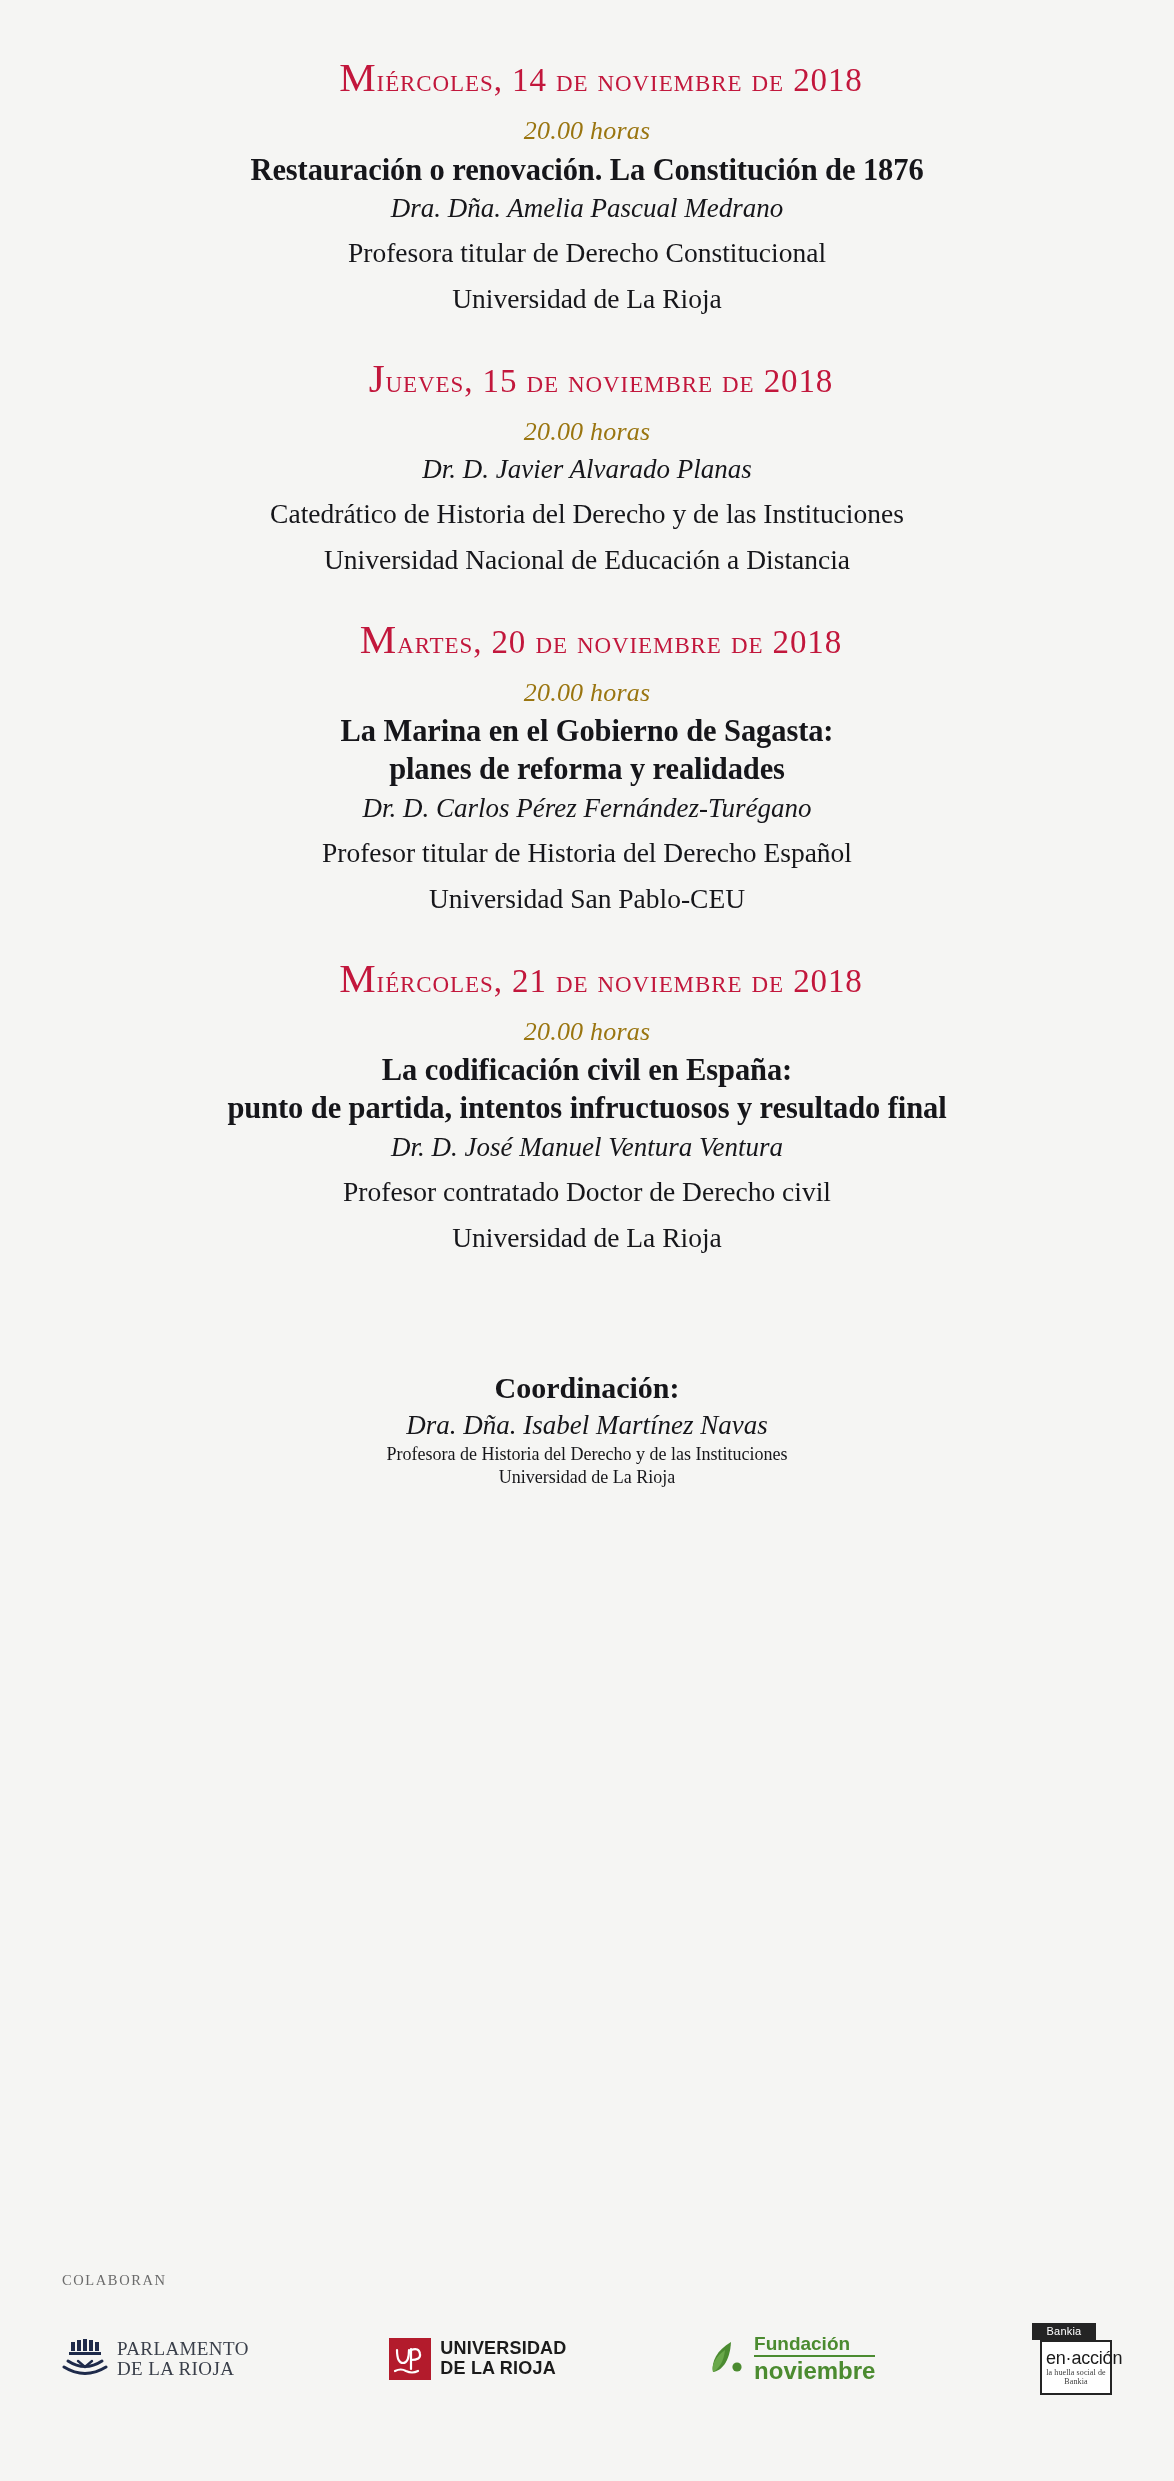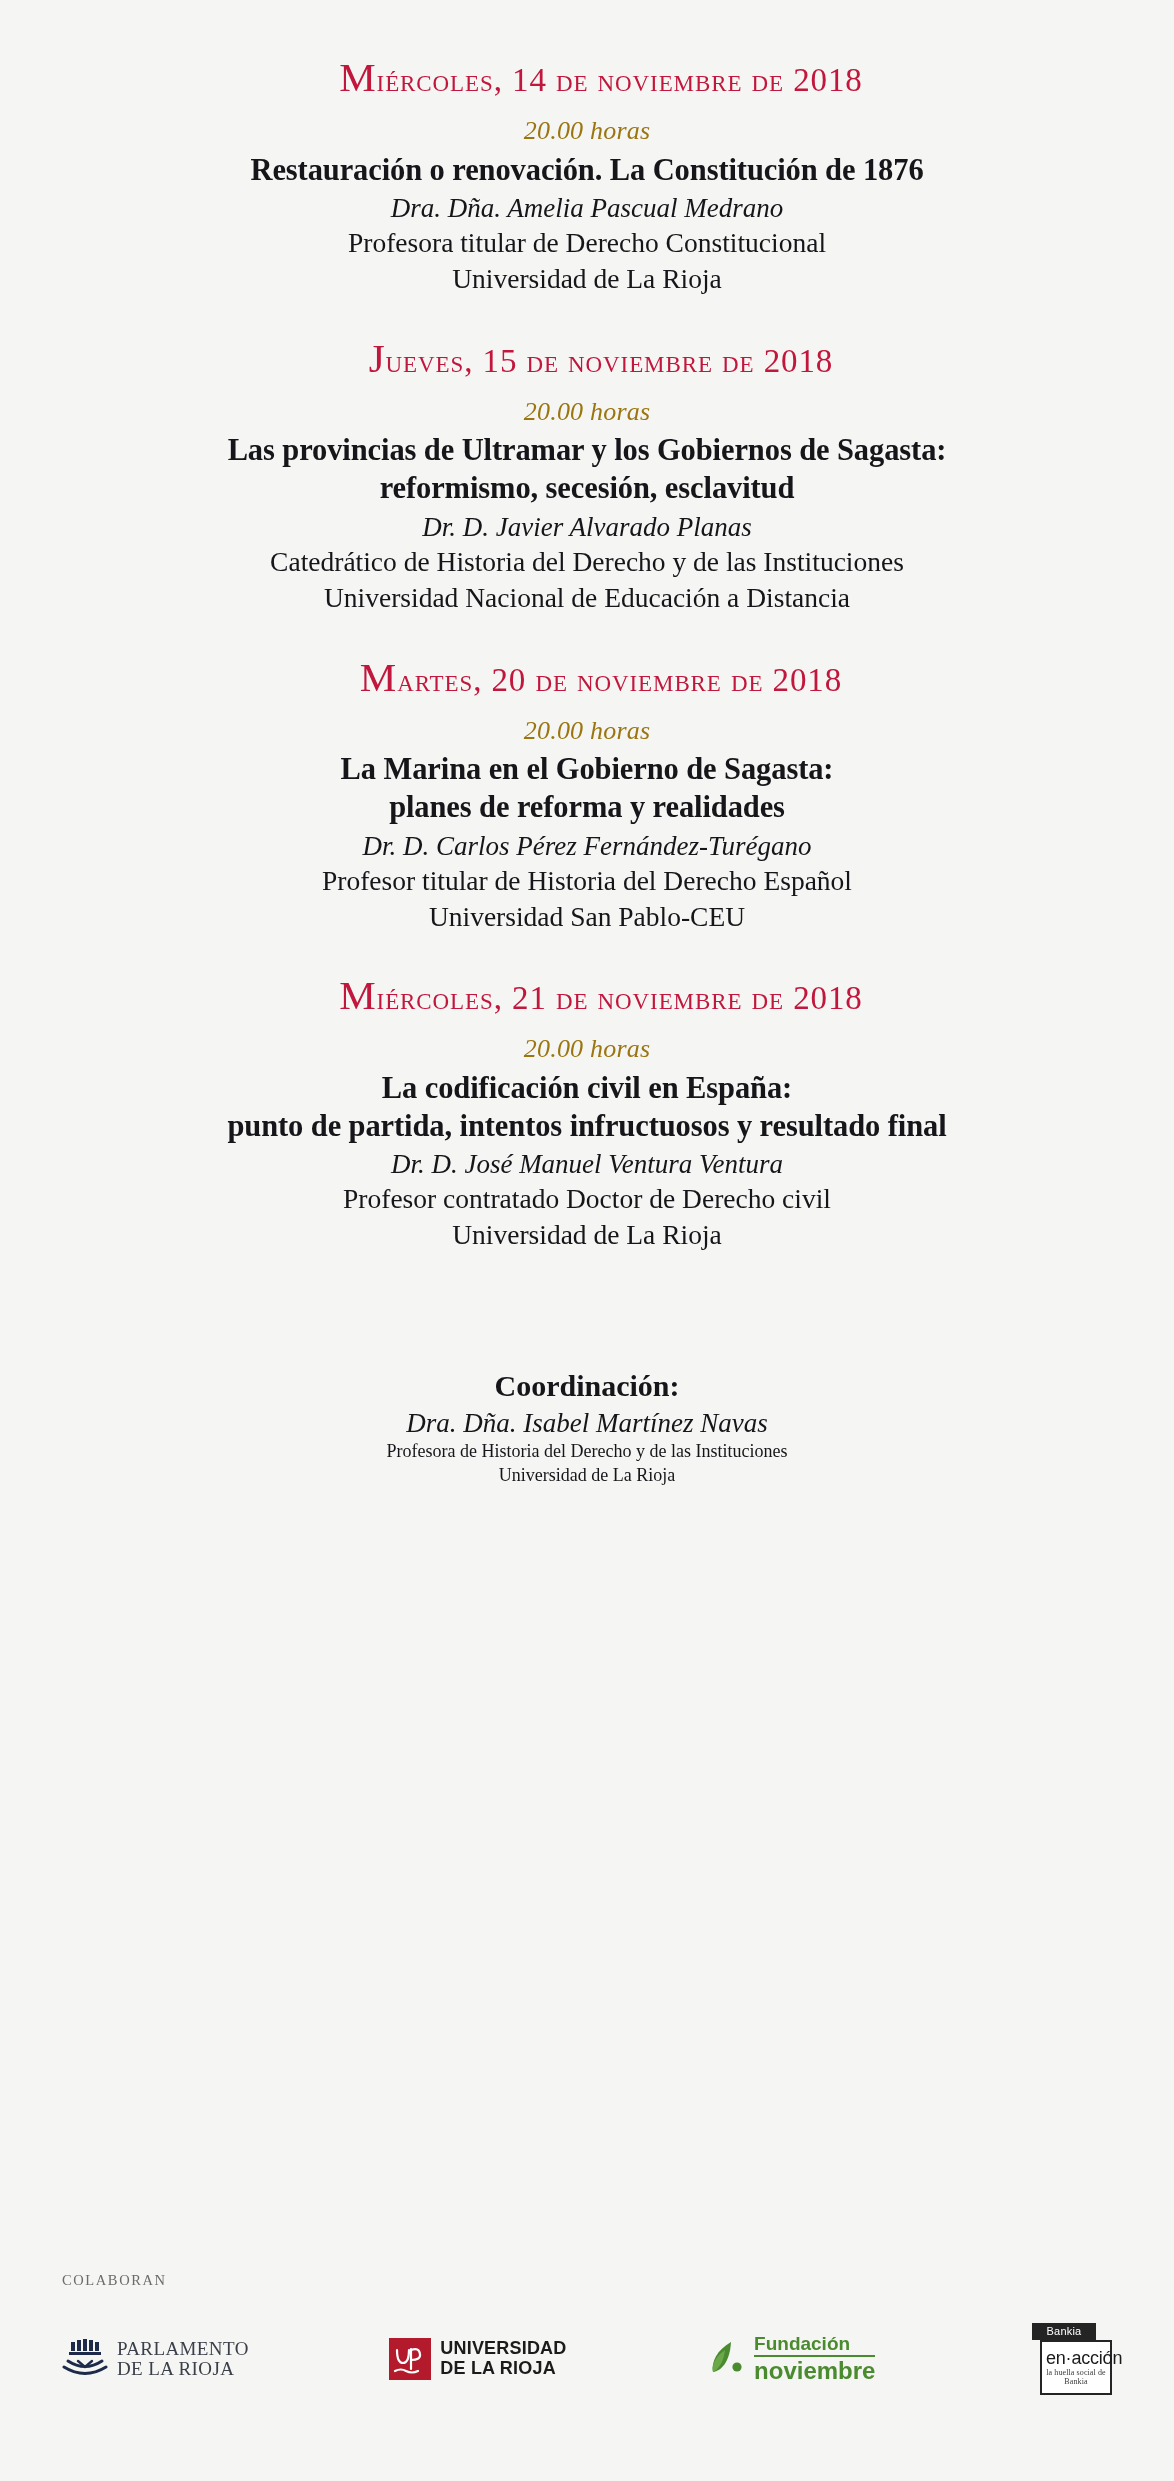--- a/index.html
+++ b/index.html
@@ -73,21 +73,21 @@
     font-style: italic;
     font-size: 27px;
     line-height: 1.26;
     margin: 0;
   }
   .session-role,
   .session-affil {
     color: #16161a;
     font-size: 27.5px;
     line-height: 1.3;
-    margin: 0;
+    margin: 10px;
   }
 
   
   .coordination {
     text-align: center;
     margin-top: 116px;
   }
   .coord-heading {
     font-weight: 700;
     font-size: 30px;
@@ -261,24 +261,20 @@
           <span class="tline">Restauración o renovación. La Constitución de 1876</span>
         </h3>
       <p class="session-speaker">Dra. Dña. Amelia Pascual Medrano</p>
       <p class="session-role">Profesora titular de Derecho Constitucional</p>
       <p class="session-affil">Universidad de La Rioja</p>
     </section>
 
     <section class="session">
       <h2 class="session-date"><span class="lead">J</span><span>ueves, 15 de noviembre de 2018</span></h2>
       <p class="session-time">20.00 horas</p>
-      <h3 class="session-title">
-          <span class="tline">Las provincias de Ultramar y los Gobiernos de Sagasta:</span>
-          <span class="tline">reformismo, secesión, esclavitud</span>
-        </h3>
       <p class="session-speaker">Dr. D. Javier Alvarado Planas</p>
       <p class="session-role">Catedrático de Historia del Derecho y de las Instituciones</p>
       <p class="session-affil">Universidad Nacional de Educación a Distancia</p>
     </section>
 
     <section class="session">
       <h2 class="session-date"><span class="lead">M</span><span>artes, 20 de noviembre de 2018</span></h2>
       <p class="session-time">20.00 horas</p>
       <h3 class="session-title">
           <span class="tline">La Marina en el Gobierno de Sagasta:</span>

